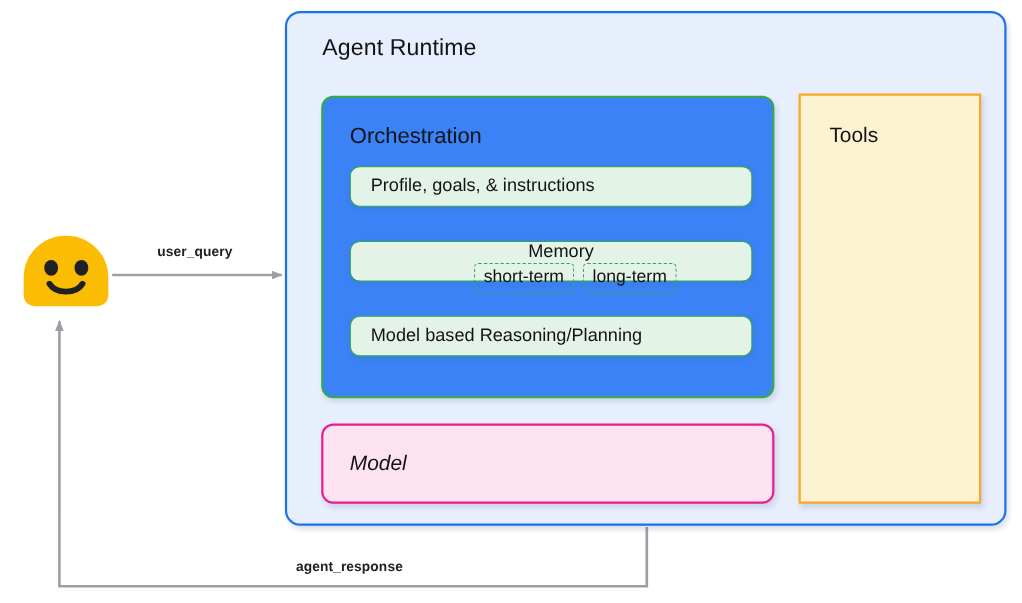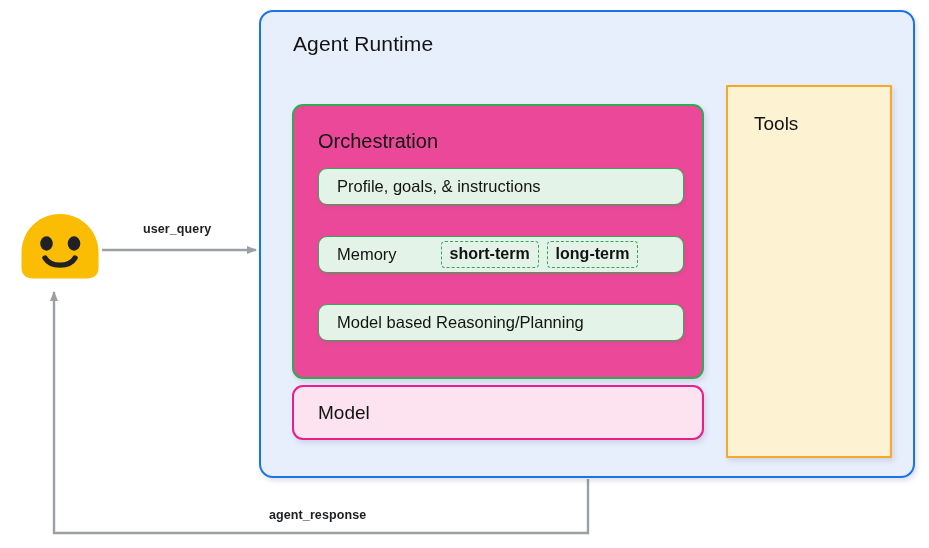--- a/index.html
+++ b/index.html
@@ -44,26 +44,25 @@
     white-space: nowrap;
   }
 
   
   .orchestration {
     position: absolute;
     left: 31px;
     top: 75px;
     width: 412px;
     height: 275px;
-    background: #ec4899;
+    background: #3b82f6;
     border: 2px solid #34a853;
     border-radius: 11px;
     box-sizing: border-box;
     box-shadow: 2px 3px 5px rgba(70,90,130,0.16);
-    margin-top: 17px;
   }
   .orchestration-title {
     position: absolute;
     left: 24px;
     top: 24px;
     font-size: 20px;
     font-weight: 400;
     color: #131313;
     white-space: nowrap;
   }
@@ -75,21 +74,21 @@
     height: 37px;
     background: #e3f3e7;
     border: 1.6px solid #34a853;
     border-radius: 9px;
     box-sizing: border-box;
     display: flex;
     align-items: center;
     box-shadow: 1px 2px 4px rgba(70,100,80,0.13);
   }
   .orch-row.row-1 { top: 62px; }
-  .orch-row.row-2 { top: 130px; }
+  .orch-row.row-2 { top: 130px; flex-direction: column; }
   .orch-row.row-3 { top: 198px; }
 
   .orch-row-label {
     margin-left: 18px;
     font-size: 16.5px;
     font-weight: 500;
     color: #131313;
     white-space: nowrap;
   }
 
@@ -97,41 +96,42 @@
     display: flex;
     align-items: center;
     gap: 8px;
     margin-left: 44px;
   }
   .memory-tag {
     border: 1.7px dashed #34a853;
     border-radius: 4px;
     padding: 4px 8px 5px 8px;
     font-size: 16px;
-    font-weight: 700;
+    font-weight: 400;
     color: #131313;
     background: transparent;
     white-space: nowrap;
     line-height: 1.05;
   }
 
   
   .model-box {
     position: absolute;
     left: 31px;
     top: 373px;
     width: 412px;
-    height: 55px;
+    height: 73px;
     background: #fce3ef;
     border: 2.4px solid #e91e8c;
     border-radius: 11px;
     box-sizing: border-box;
     display: flex;
     align-items: center;
     box-shadow: 2px 3px 5px rgba(70,90,130,0.16);
+    font-style: italic;
   }
   .model-label {
     margin-left: 24px;
     font-size: 19px;
     font-weight: 500;
     color: #131313;
   }
 
   
   .tools-box {

